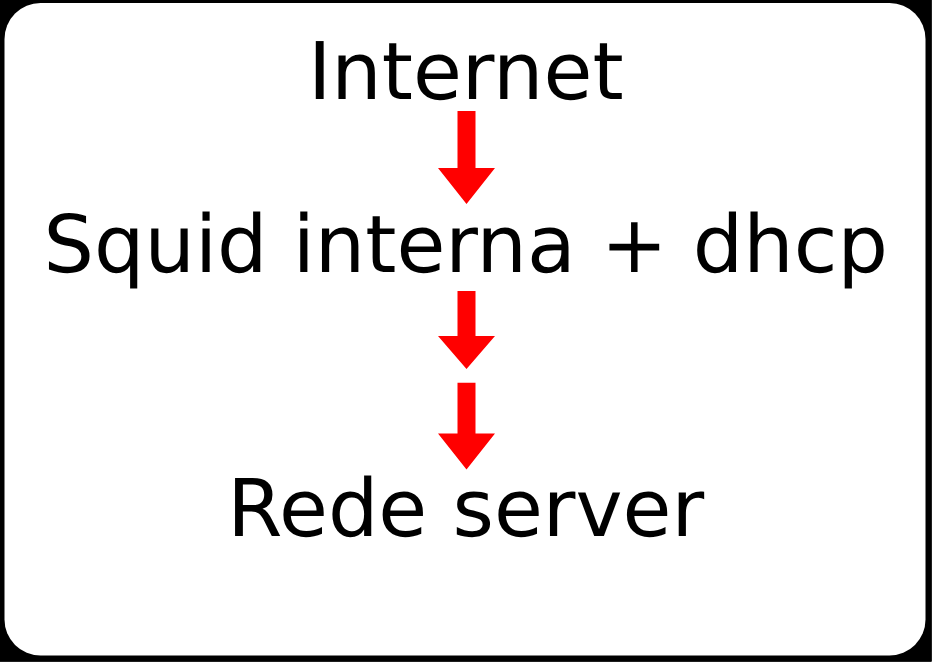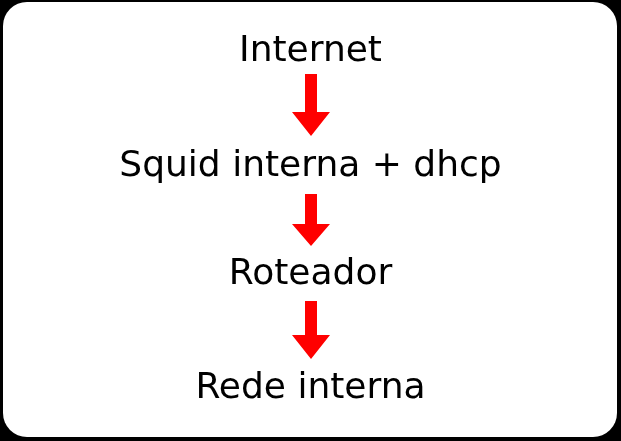--- a/index.html
+++ b/index.html
@@ -42,21 +42,21 @@
     display: flex;
     flex-direction: column;
     align-items: center;
     justify-content: flex-start;
     padding-top: 26px;
     box-sizing: border-box;
   }
 
   .node-label {
     color: #000000;
-    font-size: 36px;
+    font-size: 53px;
     line-height: 46px;
     font-weight: 400;
     white-space: nowrap;
     letter-spacing: 0px;
     text-align: center;
   }
 
   .arrow {
     display: block;
   }
@@ -79,22 +79,21 @@
     <svg class="arrow arrow-1" width="46" height="64" viewBox="0 0 46 64" aria-hidden="true">
       <polygon points="17,0 29,0 29,38 42,38 23,62 4,38 17,38" fill="#FF0000"></polygon>
     </svg>
 
     <div class="node-label">Squid interna + dhcp</div>
 
     <svg class="arrow arrow-2" width="46" height="54" viewBox="0 0 46 54" aria-hidden="true">
       <polygon points="17,0 29,0 29,30 42,30 23,52 4,30 17,30" fill="#FF0000"></polygon>
     </svg>
 
-    <div class="node-label">Roteador</div>
 
     <svg class="arrow arrow-3" width="46" height="60" viewBox="0 0 46 60" aria-hidden="true">
       <polygon points="17,0 29,0 29,34 42,34 23,58 4,34 17,34" fill="#FF0000"></polygon>
     </svg>
 
-    <div class="node-label">Rede interna</div>
+    <div class="node-label">Rede server</div>
 
   </div>
 </div>
 
 </body></html>

